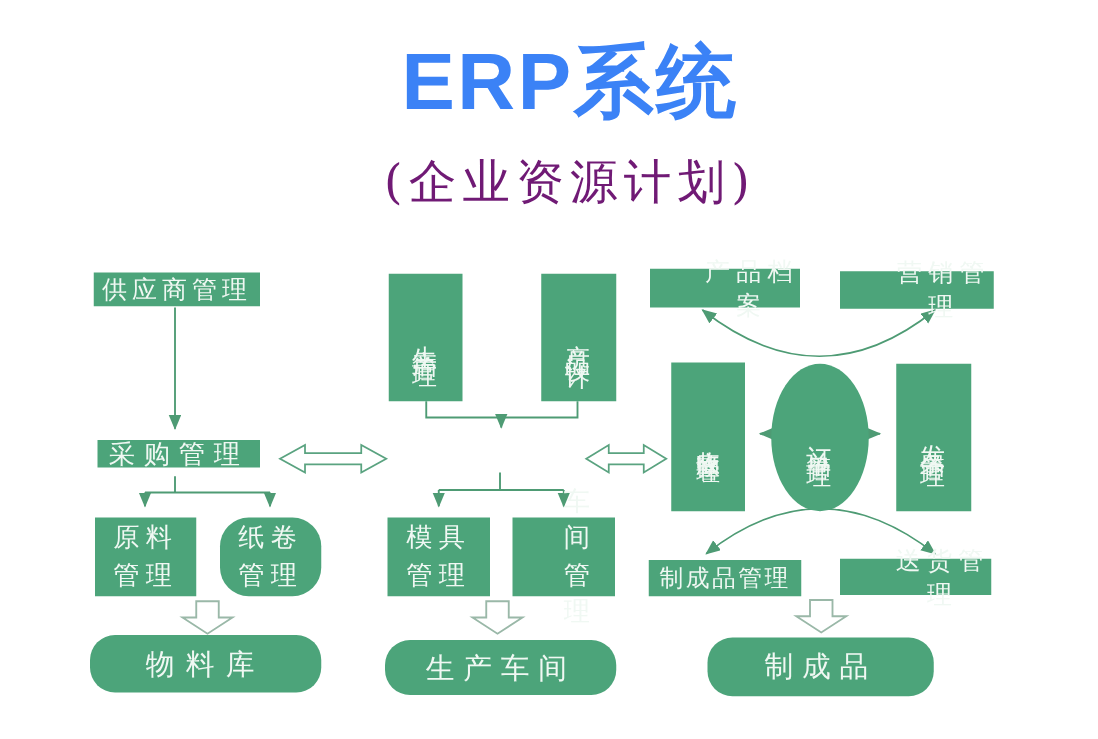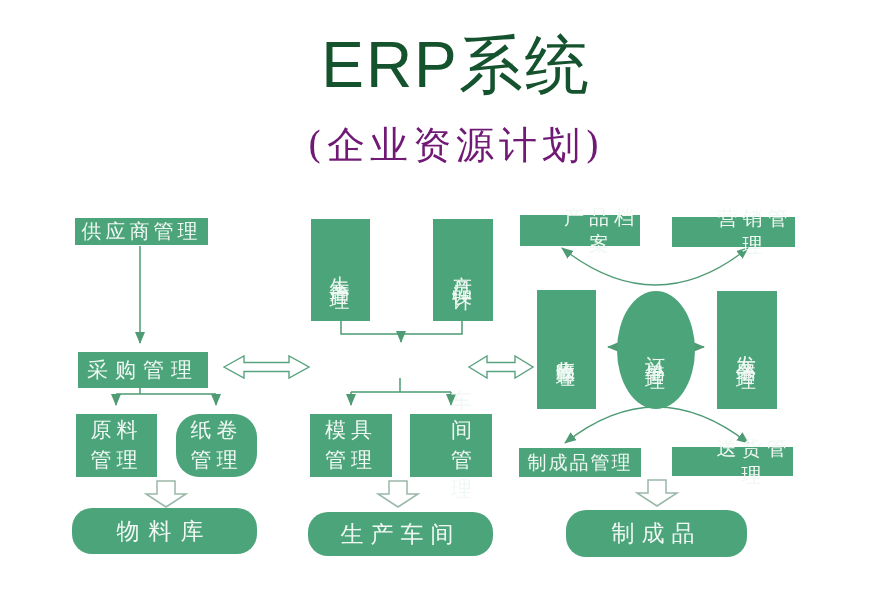--- a/index.html
+++ b/index.html
@@ -3,21 +3,21 @@
 <meta charset="utf-8">
 <style>
   html,body{margin:0;padding:0;background:#ffffff;}
   .canvas{
     position:relative;width:878px;height:591px;background:#ffffff;
     font-family:"DejaVu Serif","Liberation Serif",serif;overflow:hidden;
   }
   .title{
     position:absolute;top:30px;left:0;right:0;text-align:center;
     font-family:"Liberation Sans","DejaVu Sans",sans-serif;
-    font-weight:400;font-size:64px;letter-spacing:2px;color:#14532d;
+    font-weight:700;font-size:64px;letter-spacing:2px;color:#3b82f6;
     padding-left:34px;line-height:1.1;
   }
   .subtitle{
     position:absolute;top:120px;left:0;right:0;text-align:center;
     font-size:38px;letter-spacing:5px;color:#701a75;padding-left:34px;
   }
   svg.wires{position:absolute;left:0;top:0;width:878px;height:591px;}
   .box{
     position:absolute;background:#4ca47a;color:#f0f8f3;
     display:flex;align-items:center;justify-content:center;
@@ -70,21 +70,21 @@
 
     <polygon points="157,481 175,481 175,494 186,494 166,507 146,494 157,494" fill="#ffffff" stroke="#9ab8a8" stroke-width="1.5"></polygon>
     <polygon points="389,481 407,481 407,494 418,494 398,507 378,494 389,494" fill="#ffffff" stroke="#9ab8a8" stroke-width="1.5"></polygon>
     <polygon points="648,480 666,480 666,493 677,493 657,506 637,493 648,493" fill="#ffffff" stroke="#9ab8a8" stroke-width="1.5"></polygon>
   </svg>
 
   <div class="title">ERP系统</div>
   <div class="subtitle">(企业资源计划)</div>
 
   <div class="box h5" style="left:75px;top:218px;width:133px;height:27px;">供应商管理</div>
-  <div class="box h4" style="left:78px;top:352px;width:130px;height:36px;">采购管理</div>
+  <div class="box h4" style="left:78px;top:352px;width:130px;height:22px;">采购管理</div>
   <div class="box two" style="left:76px;top:414px;width:81px;height:63px;">原料管理</div>
   <div class="box two" style="left:176px;top:414px;width:81px;height:63px;border-radius:23px;">纸卷管理</div>
   <div class="box round" style="left:72px;top:508px;width:185px;height:46px;">物料库</div>
 
   <div class="box vert" style="left:311px;top:219px;width:59px;height:102px;">生产管理</div>
   <div class="box vert" style="left:433px;top:219px;width:60px;height:102px;">产品设计</div>
   <div class="box two" style="left:310px;top:414px;width:82px;height:63px;">模具管理</div>
   <div class="box two" style="left:410px;top:414px;width:82px;height:63px;padding-left:38px;">车间管理</div>
   <div class="box round" style="left:308px;top:512px;width:185px;height:44px;letter-spacing:7px;">生产车间</div>
 

